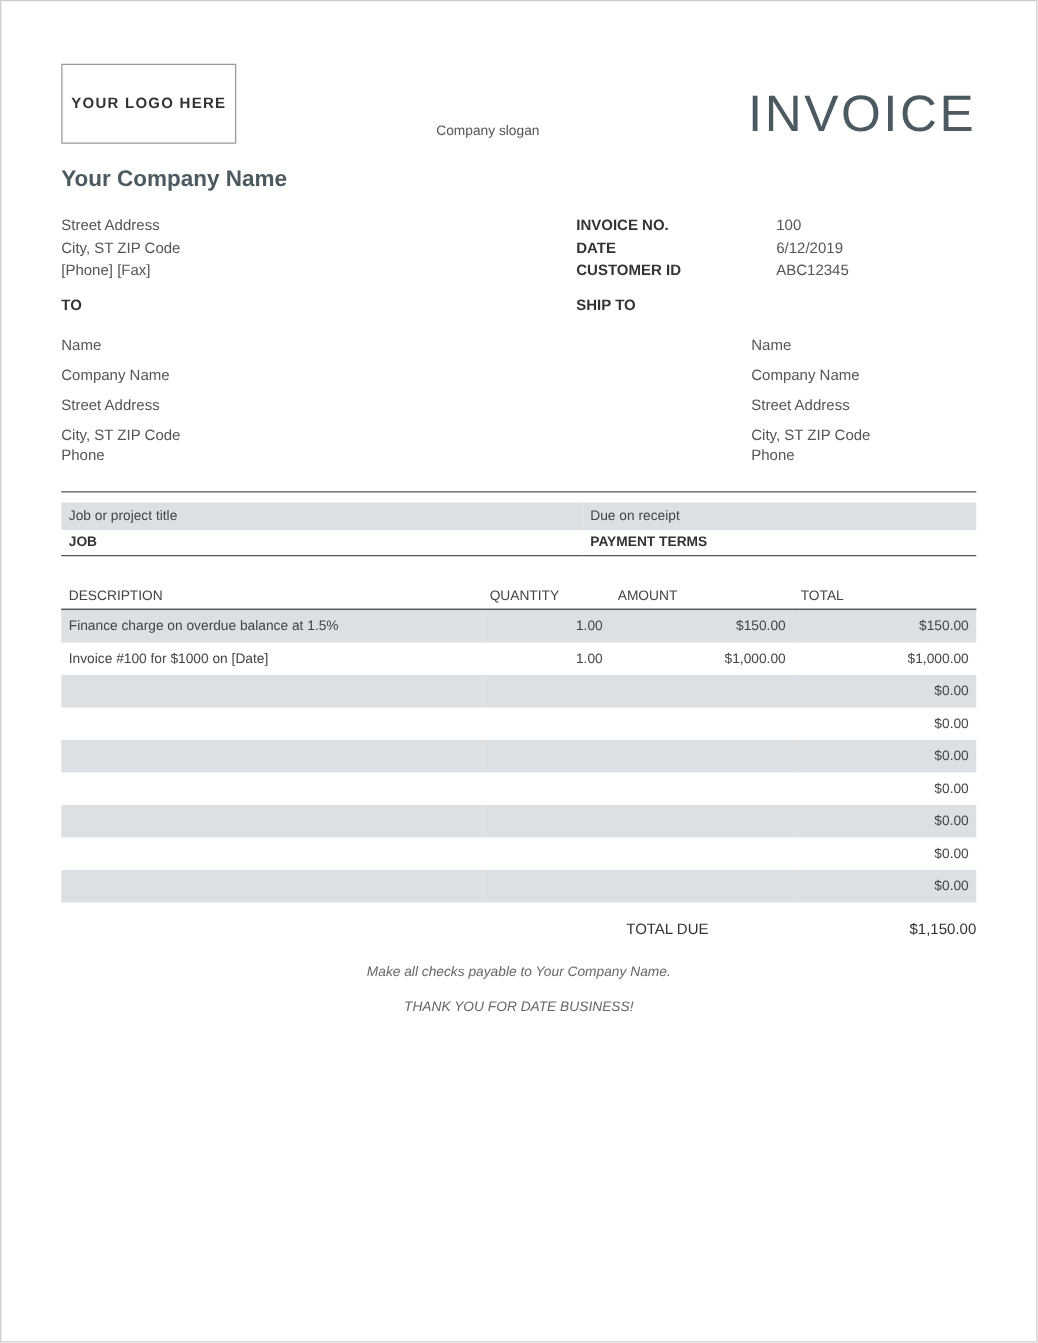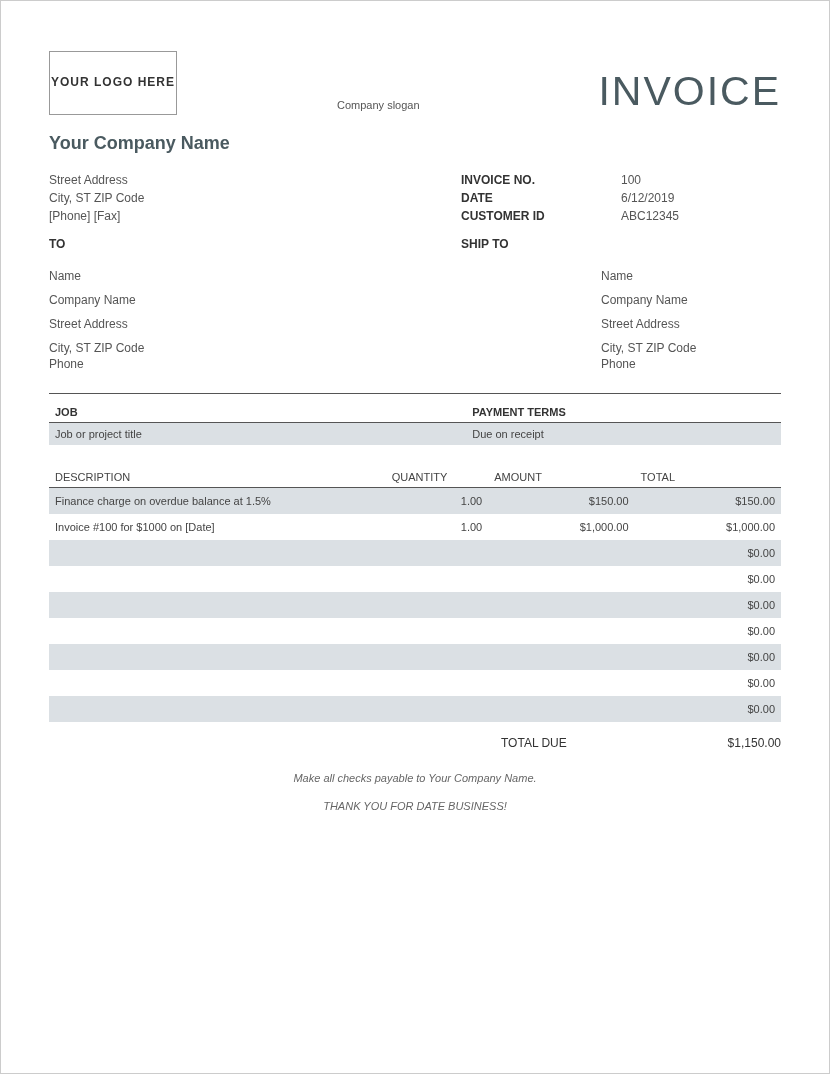--- a/index.html
+++ b/index.html
@@ -13,21 +13,21 @@
     color: #333;
     font-size: 12px;
   }
   .top-row {
     display: flex;
     align-items: flex-end;
     margin-bottom: 18px;
   }
   .logo-box {
     border: 1px solid #999;
-    width: 128px;
+    width: 140px;
     height: 64px;
     display: flex;
     align-items: center;
     justify-content: center;
     text-align: center;
     font-weight: bold;
     font-size: 12px;
     letter-spacing: 1px;
     line-height: 1.3;
     color: #333;
@@ -214,26 +214,26 @@
     <div class="addr-line" style="margin-bottom:2px">City, ST  ZIP Code</div>
     <div class="addr-line" style="margin-top:2px">Phone</div>
   </div>
 </div>
 
 <hr class="divider">
 
 <table class="job-table">
   <tbody>
       <tr>
+    <td>Job or project title</td>
+    <td>Due on receipt</td>
+  </tr>
+  <tr>
     <th style="width:57%">JOB</th>
     <th>PAYMENT TERMS</th>
-  </tr>
-  <tr>
-    <td>Job or project title</td>
-    <td>Due on receipt</td>
   </tr>
 </tbody>
   </table>
 
 <table class="items-table">
   <thead>
     <tr>
       <th class="col-desc">DESCRIPTION</th>
       <th class="col-qty">QUANTITY</th>
       <th class="col-amt">AMOUNT</th>

